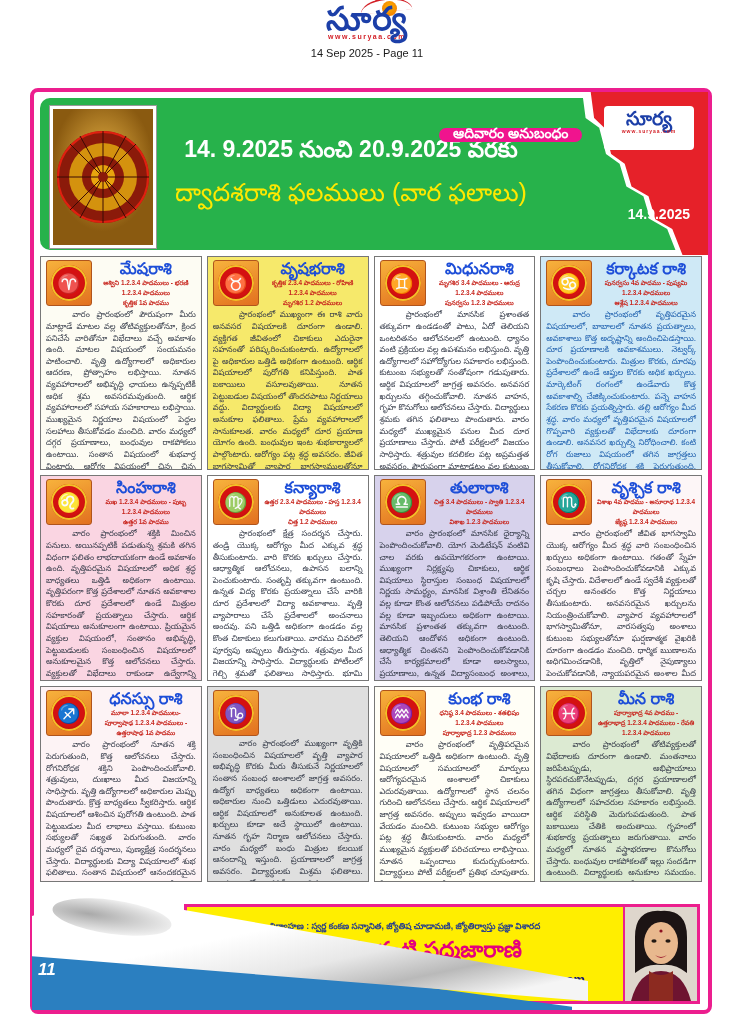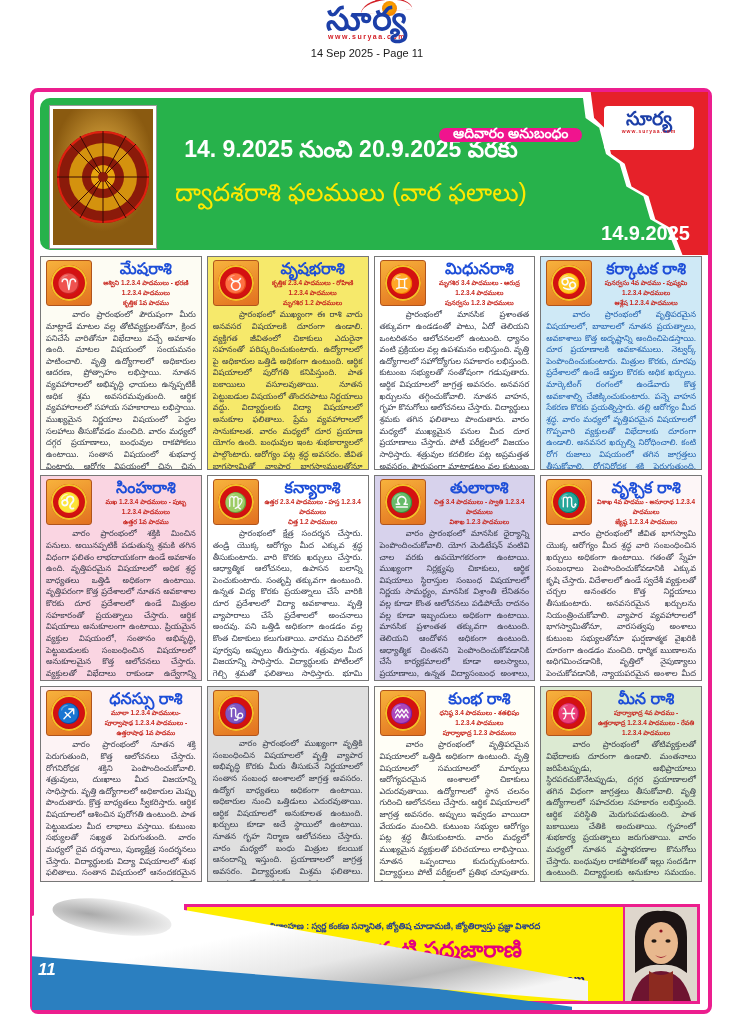--- a/index.html
+++ b/index.html
@@ -33,21 +33,21 @@
     display:flex;align-items:center;font-size:14px;font-weight:bold;color:#ffffff;z-index:6;margin-top:30px;}
   
   .corner-white{position:absolute;top:-6px;right:-6px;width:170px;height:163px;background:#ffffff;z-index:4;
     clip-path:polygon(26% 0,100% 0,100% 100%,82% 100%,76% 84%,66% 78%,62% 64%,52% 58%,48% 44%,40% 38%,36% 22%,28% 16%);}
   .corner-red{position:absolute;top:-6px;right:-6px;width:170px;height:163px;z-index:5;
     clip-path:polygon(31% 0,100% 0,100% 100%,85% 100%,79% 84%,69% 78%,65% 64%,55% 58%,51% 44%,43% 38%,39% 22%,33% 16%);}
   .corner-logo-box{position:absolute;top:8px;right:8px;width:90px;height:44px;background:#ffffff;
     border-radius:4px;text-align:center;z-index:6;padding-top:3px;box-sizing:border-box;}
   .corner-logo-text{font-size:19px;font-weight:bold;color:#1c3fa8;line-height:1;}
   .corner-logo-site{font-size:5px;font-weight:bold;color:#d32027;letter-spacing:1px;}
-  .corner-date{position:absolute;top:124px;right:12px;font-size:20px;font-weight:bold;color:#ffffff;z-index:6;}
+  .corner-date{position:absolute;top:108px;right:12px;font-size:14px;font-weight:bold;color:#ffffff;z-index:6;}
   
   .grid{display:grid;grid-template-columns:repeat(4,1fr);grid-template-rows:214px 206px 196px;
     gap:5px;margin:5px 6px 0 6px;}
   .sign-box{border:1px solid #777;padding:3px 5px;box-sizing:border-box;overflow:hidden;}
   .sign-head{display:flex;align-items:flex-start;gap:4px;margin-bottom:2px;}
   .sign-icon{flex:0 0 44px;width:44px;height:44px;border-radius:3px;border:1px solid #b0541c;
     background:linear-gradient(160deg,#f7b23c,#e2701f);display:flex;align-items:center;justify-content:center;}
   .sign-icon .disc{width:36px;height:36px;border-radius:50%;
     background:radial-gradient(circle at 50% 45%, #d41111 55%, #8e0d0d 100%);
     box-shadow:0 0 0 2px #f3c028 inset;display:flex;align-items:center;justify-content:center;}

